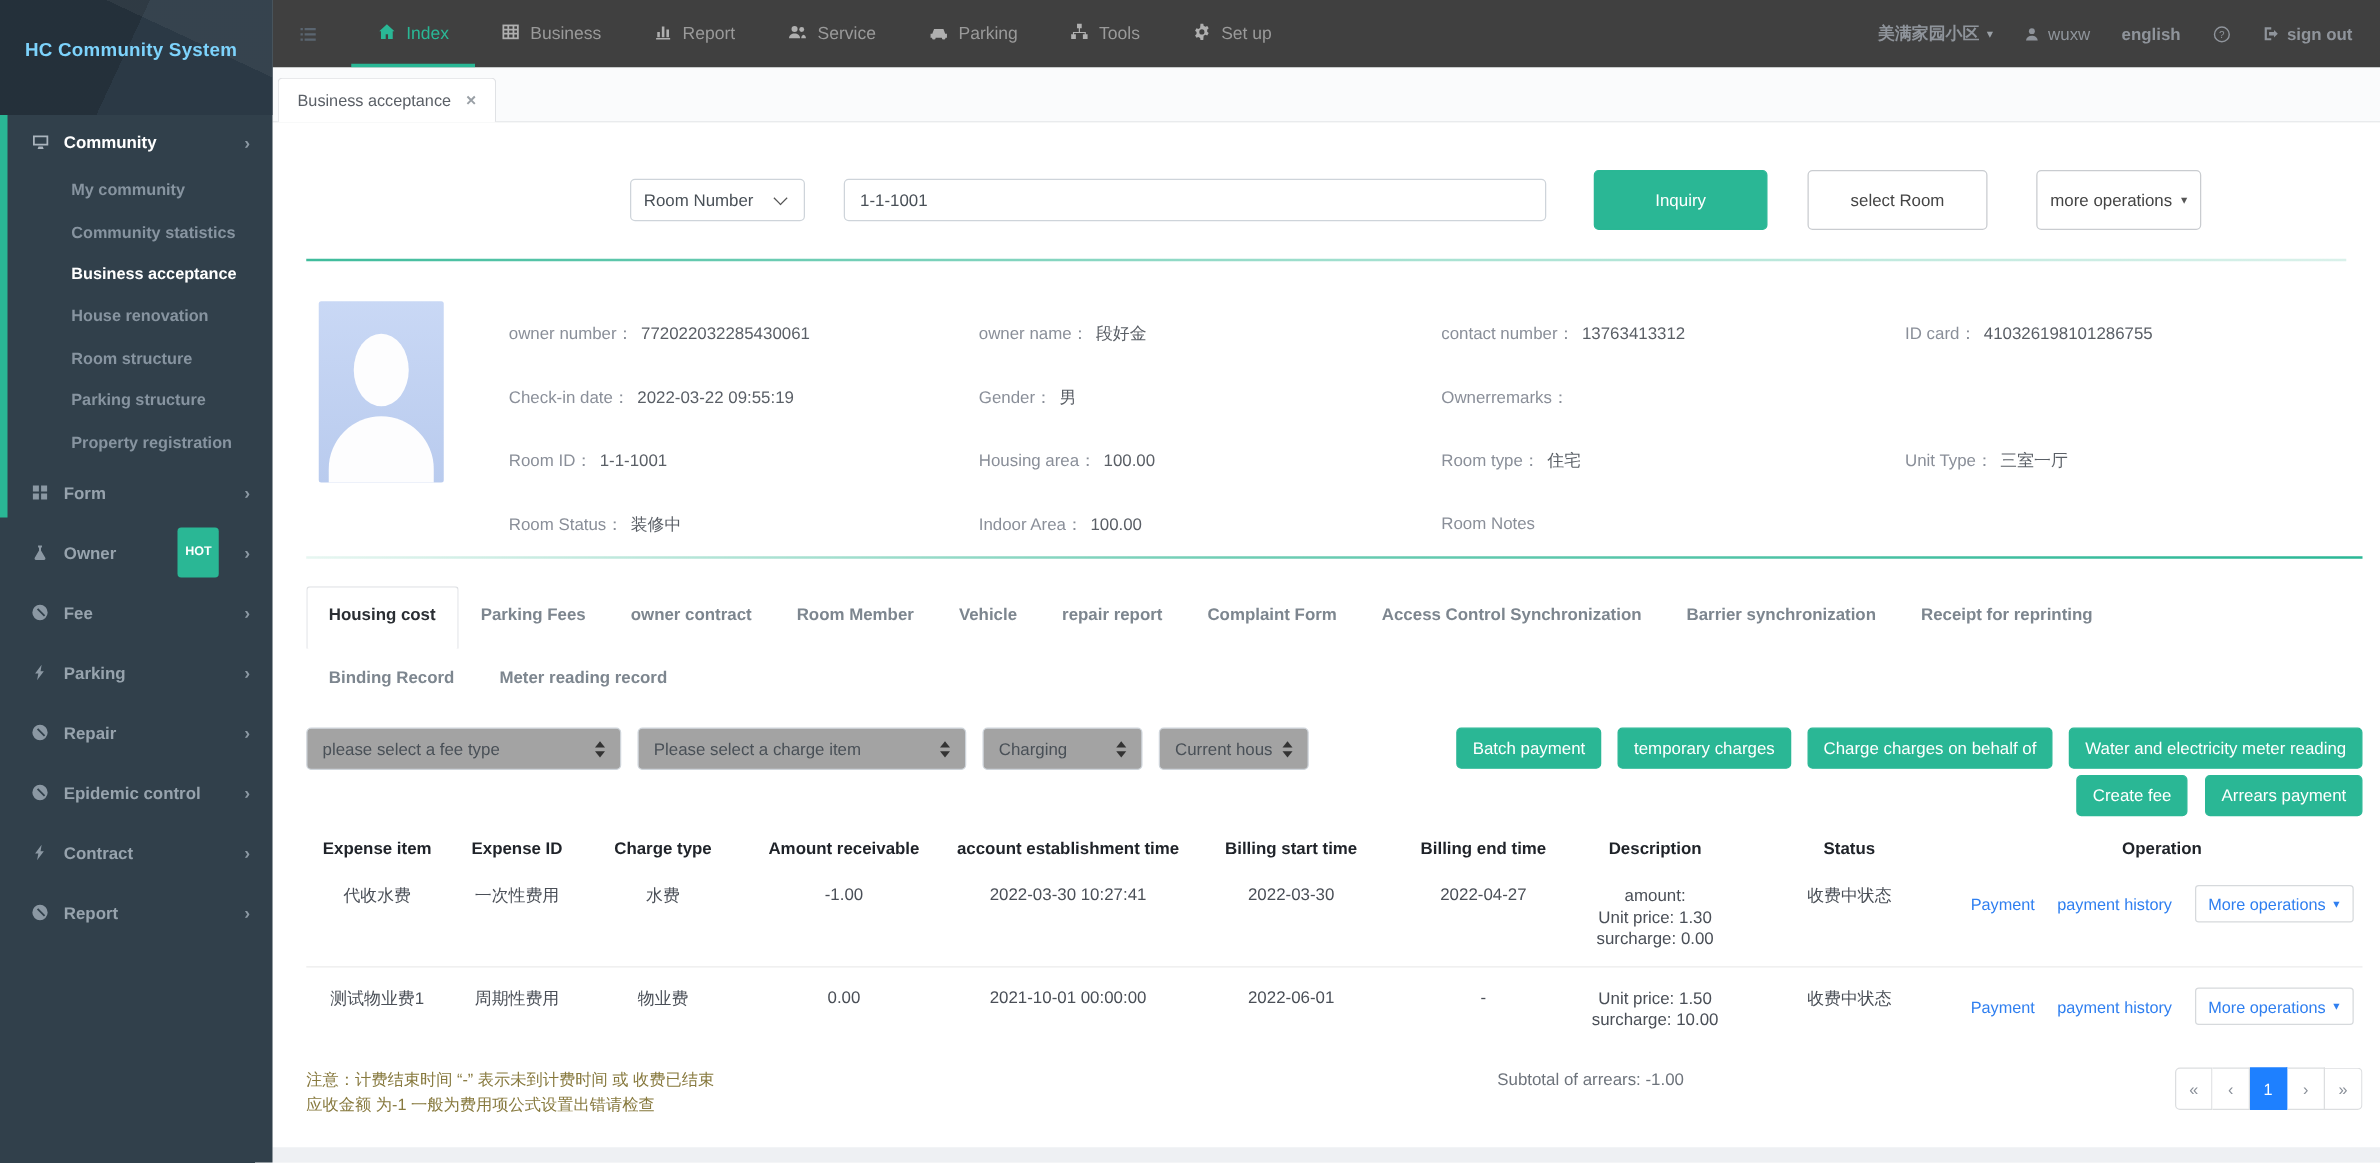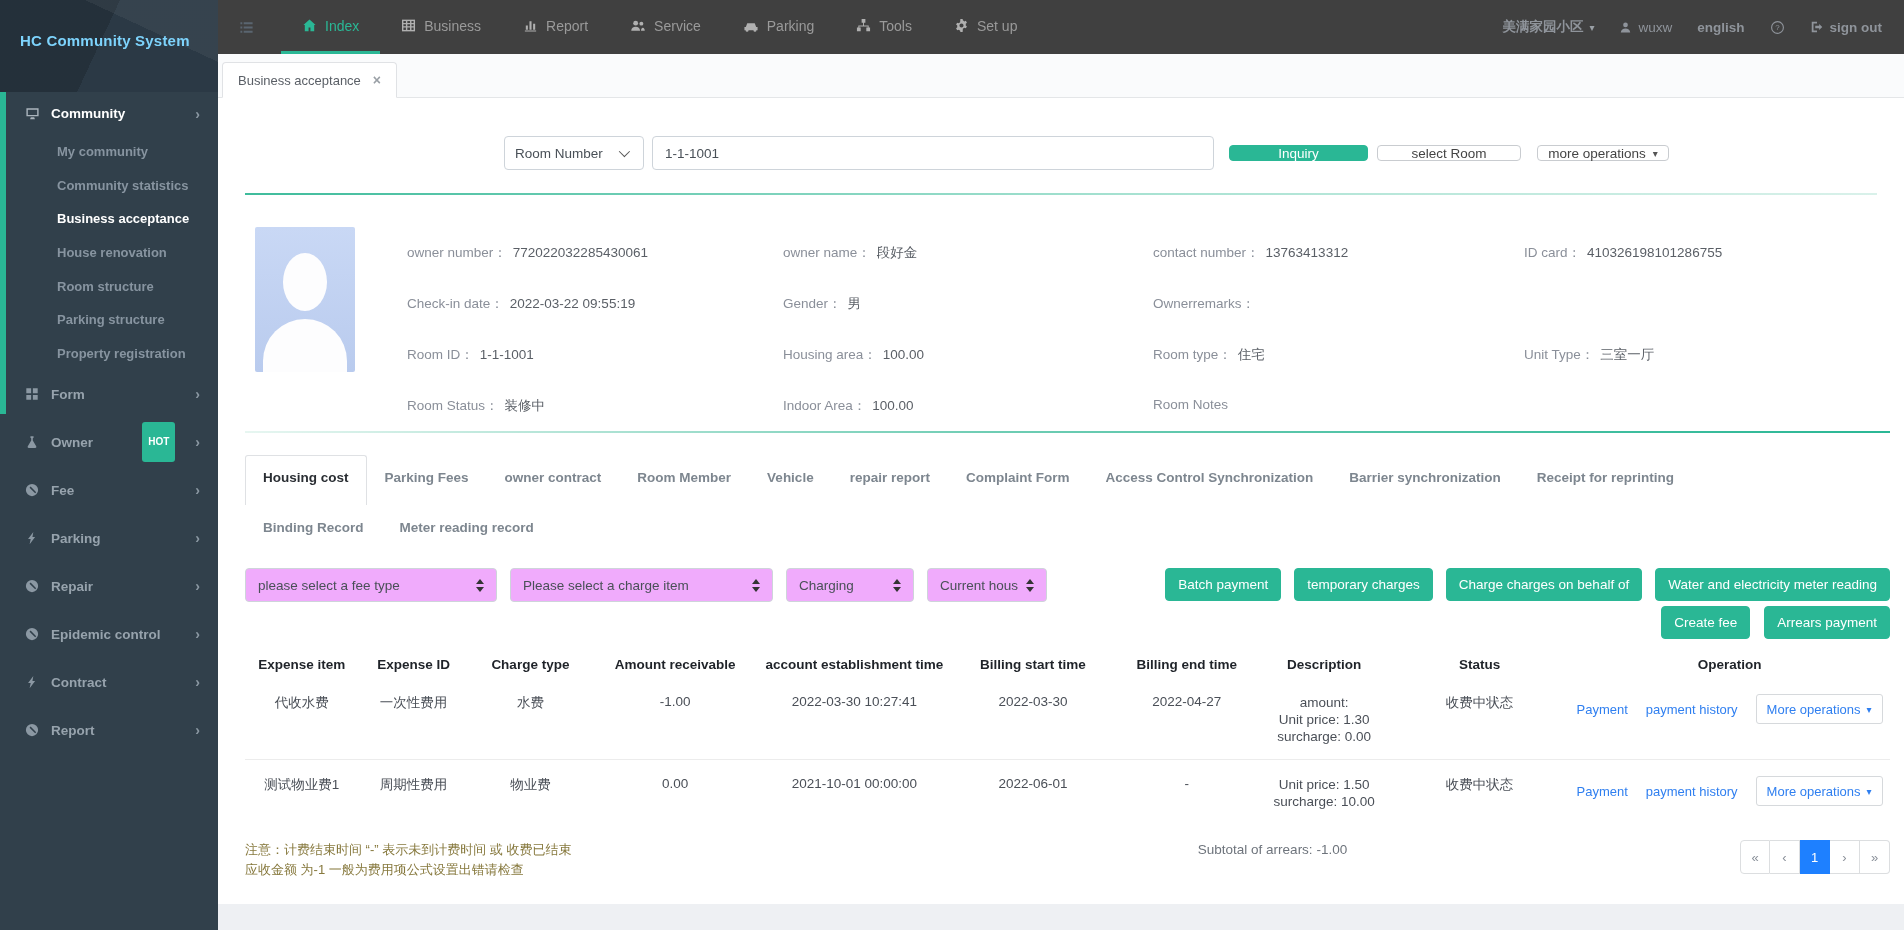--- a/index.html
+++ b/index.html
@@ -54,31 +54,31 @@
     align-items:flex-end; padding-left:4px; flex:none;}
   .page-tab{display:flex; align-items:center; gap:12px; background:#fff; border:1px solid #e0e2e5;
     border-bottom:1px solid #fff; margin-bottom:-1px; height:36px; border-radius:4px 4px 0 0;
     padding:0 15px; color:#5a5f66; font-size:13px; cursor:pointer;}
   .tab-close{color:#9aa0a6; font-weight:bold; font-size:14px; cursor:pointer;}
 
   .content{background:#fff; flex:none; padding-bottom:24px;}
   .page-rest{flex:1; background:#eef0f3;}
 
   
-  .search-row{display:flex; align-items:center; margin:38px 14px 0 286px;}
+  .search-row{display:flex; align-items:center; margin:38px 14px 0 286px;gap:23px;}
   .sel-box{height:34px; border:1px solid #ced4da; border-radius:4px; background:#fff; display:flex;
     align-items:center; padding:0 10px; color:#495057; font-size:13.5px; cursor:pointer;}
   .sel-box .txt{white-space:nowrap; overflow:hidden;}
   .chev-down{width:8px; height:8px; border-right:1.6px solid #555; border-bottom:1.6px solid #555;
     transform:rotate(45deg) translateY(-2px); flex:none; margin-left:8px;}
   .room-sel{width:140px;}
   .room-sel .txt{width:96px;}
   .search-input{height:34px; width:562px; border:1px solid #ced4da; border-radius:4px; margin-left:8px;
     padding:0 12px; font-size:13.5px; color:#495057; font-family:inherit; outline:none;}
-  .btn{height:16px; border-radius:4px; border:1px solid transparent; font-size:13.5px; cursor:pointer;
+  .btn{height:48px; border-radius:4px; border:1px solid transparent; font-size:13.5px; cursor:pointer;
     font-family:inherit; display:inline-flex; align-items:center; justify-content:center;}
   .btn-green{background:var(--accent); color:#fff; border-color:var(--accent);}
   .btn-plain{background:#fff; color:#444; border-color:#c9ccd0;}
   .btn-inquiry{width:139px; margin-left:15px;}
   .btn-selroom{width:144px; margin-left:9px;}
   .btn-moreops{width:132px; margin-left:16px; gap:7px;}
 
   .hr1{height:2px; margin:23px 27px 0 27px; background:linear-gradient(to right,#3fbc9c,#a8e2d2 55%,#d9f1ea);}
   .hr2{height:2px; margin:16px 14px 0 27px; background:linear-gradient(to right,#e7f6f1,#6fcdb4 45%,#2ab795);}
 
@@ -99,21 +99,21 @@
   
   .dtabs{margin:22px 14px 0 27px; display:flex; flex-wrap:wrap;}
   .dtab{padding:14px 17px; font-size:13.5px; font-weight:bold; color:#7d868f; cursor:pointer;
     border:1px solid transparent; border-bottom:none; white-space:nowrap;}
   .dtab.active{background:#fff; color:#2a2e33; border-color:#dfe1e4; border-radius:3px 3px 0 0; padding-bottom:20px;}
   .dtabs2{margin:0 14px 0 27px; display:flex;}
 
   
   .filter-row{margin:19px 14px 0 27px; display:flex; justify-content:space-between; align-items:flex-start;}
   .filter-selects{display:flex; gap:13px;}
-  .fsel{height:34px; border:1px solid #ced4da; border-radius:4px; background:#f0abfc; display:flex;
+  .fsel{height:34px; border:1px solid #ced4da; border-radius:4px; background:#a3a3a3; display:flex;
     align-items:center; justify-content:space-between; padding:0 12px; color:#495057; font-size:13.5px; cursor:pointer;}
   .fsel .txt{white-space:nowrap; overflow:hidden;}
   .updown{display:flex; flex-direction:column; gap:3px; margin-left:8px; flex:none;}
   .tri-up{width:0; height:0; border-left:4px solid transparent; border-right:4px solid transparent; border-bottom:5px solid #333;}
   .tri-dn{width:0; height:0; border-left:4px solid transparent; border-right:4px solid transparent; border-top:5px solid #333;}
   .btn-stack{display:flex; flex-direction:column; align-items:flex-end; gap:5px;}
   .btn-row{display:flex; gap:13px;}
   .fbtn{height:33px; padding:0 12px; font-size:13.5px;}
 
   

